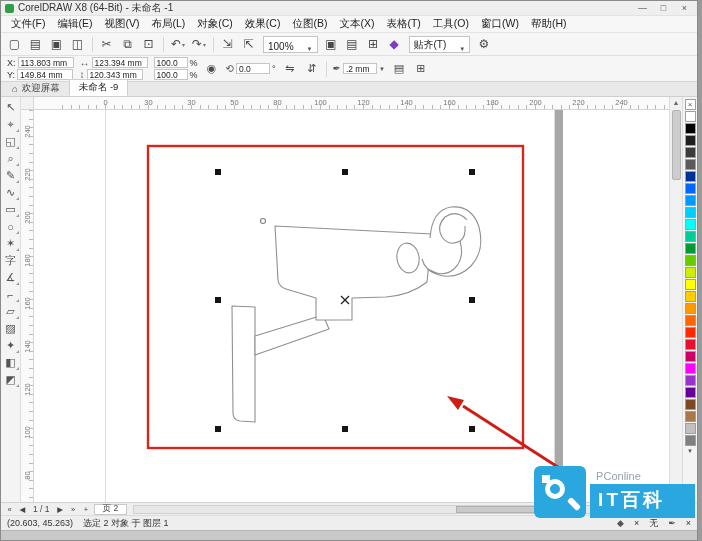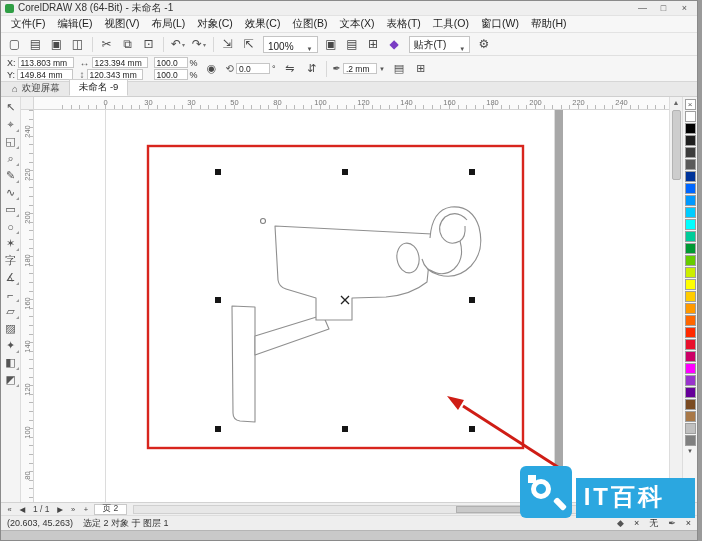--- a/index.html
+++ b/index.html
@@ -86,21 +86,21 @@
   .filler{height:10px;background:#c9c9c9;border-top:1px solid #b5b5b5;flex:none}
 
   
   .watermark{position:absolute;right:2px;bottom:22px;z-index:40;display:flex;align-items:stretch}
   .wm-icon{width:52px;height:52px;background:#2ba7e0;border-radius:6px;position:relative;margin-right:4px;flex:none;align-self:flex-end}
   .wm-ring{position:absolute;left:11px;top:13px;width:20px;height:20px;border:5px solid #fff;border-radius:50%}
   .wm-dot{position:absolute;left:8px;top:9px;width:8px;height:8px;background:#fff}
   .wm-handle{position:absolute;right:9px;bottom:7px;width:6px;height:14px;background:#fff;border-radius:2px;transform:rotate(-45deg)}
   .wm-right{display:flex;flex-direction:column;justify-content:flex-end}
   .wm-brand{font-size:11px;color:#98a2a8;padding:1px 4px 2px 6px}
-  .wm-title{background:#2ba7e0;color:#fff;font-weight:bold;font-size:24px;letter-spacing:3px;padding:3px 30px 5px 8px;white-space:nowrap}
+  .wm-title{background:#2ba7e0;color:#fff;font-weight:bold;font-size:19px;letter-spacing:3px;padding:3px 30px 5px 8px;white-space:nowrap}
 </style>
 </head>
 <body>
 
 <div class="app">
 
   <div class="titlebar">
     <span class="app-icon"></span>
     <span class="title-text">CorelDRAW X8 (64-Bit) - 未命名 -1</span>
     <span class="winbtn">—</span>
@@ -490,17 +490,18 @@
   </div>
   <div class="filler"></div>
 
   <div class="watermark">
     <div class="wm-icon">
       <span class="wm-dot"></span>
       <span class="wm-ring"></span>
       <span class="wm-handle"></span>
     </div>
     <div class="wm-right">
+      <div class="wm-brand">PConline</div>
       <div class="wm-title">IT百科</div>
     </div>
   </div>
 
 </div>
 
 </body></html>

